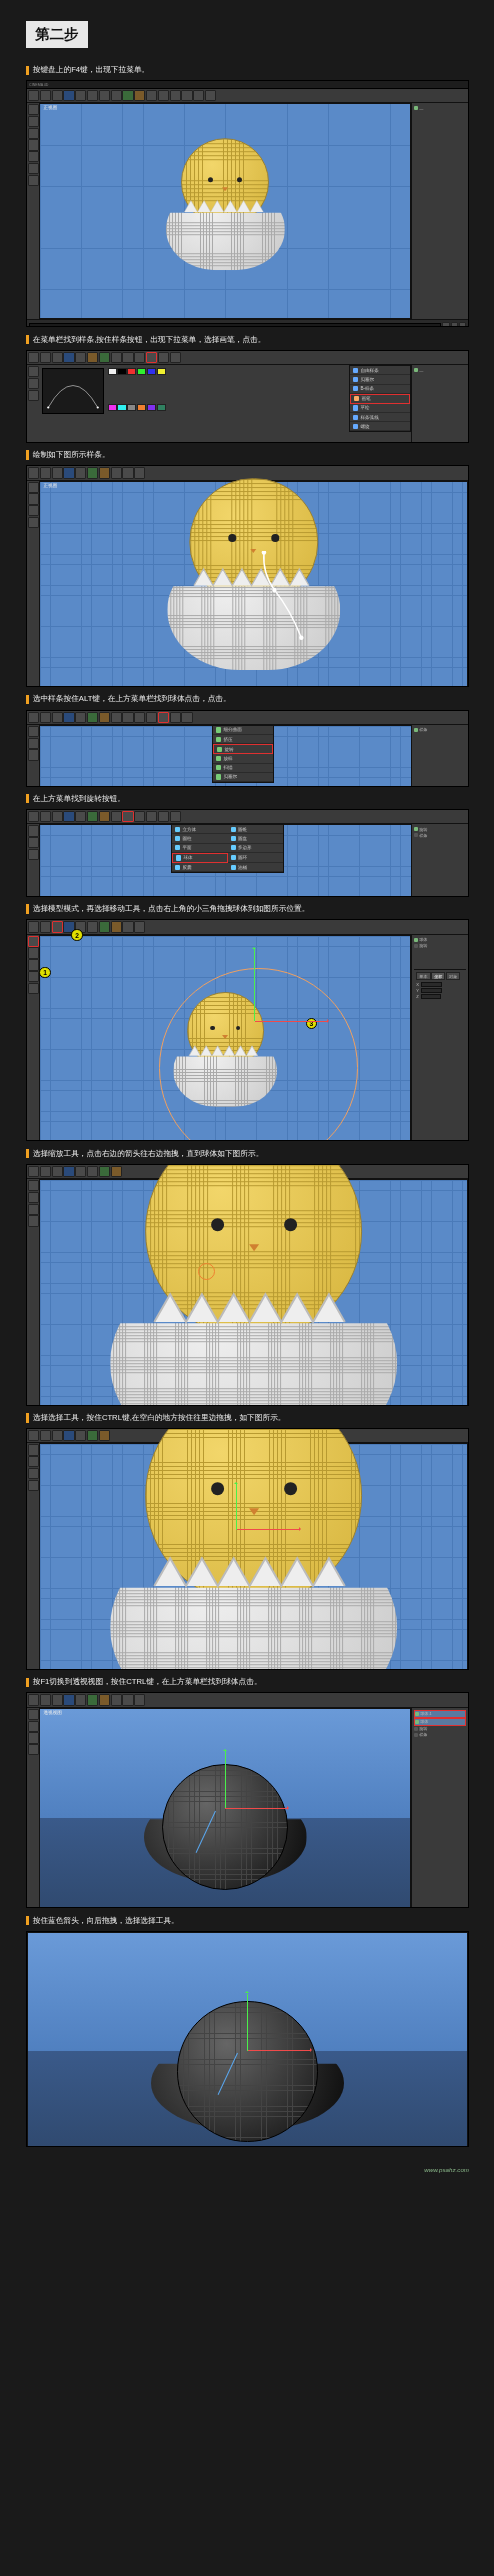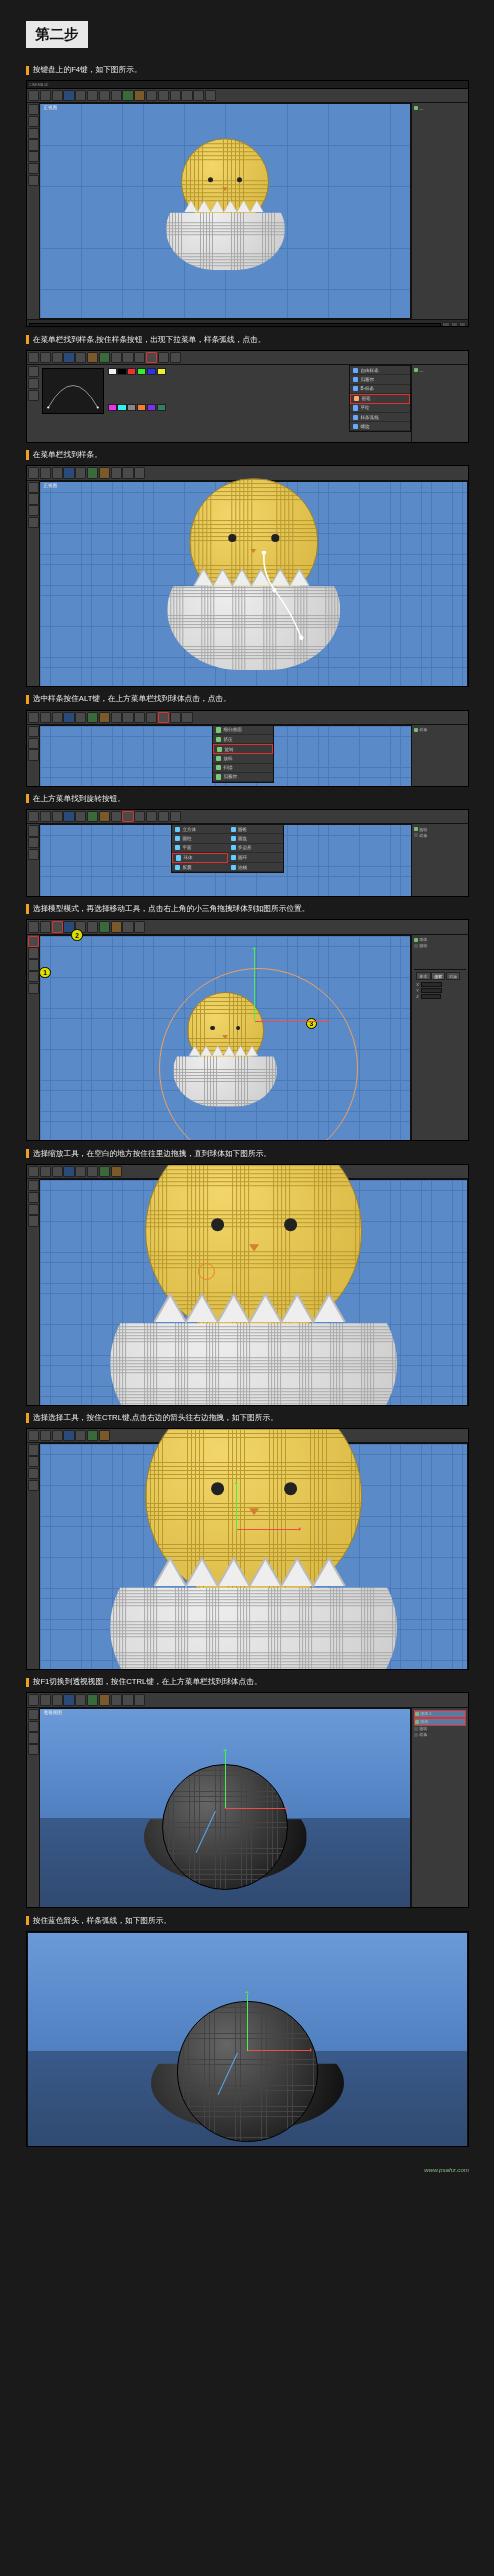--- a/index.html
+++ b/index.html
@@ -291,21 +291,21 @@
   .mini-sw { width: 9.3px; height: 7.2px; border: 0.5px solid #222; }
 </style>
 </head>
 <body>
 
 <div class="page">
   <div class="step-title">第二步</div>
 
   
   <div class="caption">
-      <span>按键盘上的F4键，如下图所示。</span>
+      <span>按键盘上的F4键，出现下拉菜单。</span>
     </div>
   <div class="shot" style="height:247px">
     <div class="c4d-titlebar">
         <span>CINEMA 4D</span>
       </div>
     <div class="c4d-toolbar">
       <span class="tb-btn"></span>
         <span class="tb-btn"></span>
         <span class="tb-btn"></span>
         <span class="tb-btn blue"></span>
@@ -360,21 +360,21 @@
     <div class="timeline">
       <div class="tl-track"></div>
       <span class="tl-btn"></span>
         <span class="tl-btn"></span>
         <span class="tl-btn"></span>
     </div>
   </div>
 
   
   <div class="caption">
-      <span>在菜单栏找到样条,按住样条按钮，出现下拉菜单，样条弧线，点击。</span>
+      <span>在菜单栏找到样条,按住样条按钮，出现下拉菜单，选择画笔，点击。</span>
     </div>
   <div class="shot" style="height:93px">
     <div class="c4d-toolbar">
       <span class="tb-btn"></span>
         <span class="tb-btn"></span>
         <span class="tb-btn"></span>
         <span class="tb-btn blue"></span>
         <span class="tb-btn"></span>
         <span class="tb-btn orange"></span>
         <span class="tb-btn green"></span>
@@ -448,21 +448,21 @@
               <span class="rp-swatch on"></span>
               <span>—</span>
             </div>
         </div>
       </div>
     </div>
   </div>
 
   
   <div class="caption">
-      <span>在菜单栏找到样条。</span>
+      <span>绘制如下图所示样条。</span>
     </div>
   <div class="shot" style="height:222px">
     <div class="c4d-toolbar">
       <span class="tb-btn"></span>
         <span class="tb-btn"></span>
         <span class="tb-btn"></span>
         <span class="tb-btn blue"></span>
         <span class="tb-btn"></span>
         <span class="tb-btn green"></span>
         <span class="tb-btn orange"></span>
@@ -728,21 +728,21 @@
               <span>Z</span>
               <span class="attr-field"></span>
             </div>
         </div>
       </div>
     </div>
   </div>
 
   
   <div class="caption">
-      <span>选择缩放工具，在空白的地方按住往里边拖拽，直到球体如下图所示。</span>
+      <span>选择缩放工具，点击右边的箭头往右边拖拽，直到球体如下图所示。</span>
     </div>
   <div class="shot" style="height:242px">
     <div class="c4d-toolbar">
       <span class="tb-btn"></span>
         <span class="tb-btn"></span>
         <span class="tb-btn"></span>
         <span class="tb-btn blue"></span>
         <span class="tb-btn"></span>
         <span class="tb-btn"></span>
         <span class="tb-btn green"></span>
@@ -772,21 +772,21 @@
             </div>
         </div>
 
         <div class="arc" style="left:37%;top:37%;width:4%;aspect-ratio:1;border-color:#f08030;border-width:0.5px"></div>
       </div>
     </div>
   </div>
 
   
   <div class="caption">
-      <span>选择选择工具，按住CTRL键,点击右边的箭头往右边拖拽，如下图所示。</span>
+      <span>选择选择工具，按住CTRL键,在空白的地方按住往里边拖拽，如下图所示。</span>
     </div>
   <div class="shot" style="height:242px">
     <div class="c4d-toolbar">
       <span class="tb-btn"></span>
         <span class="tb-btn"></span>
         <span class="tb-btn"></span>
         <span class="tb-btn blue"></span>
         <span class="tb-btn"></span>
         <span class="tb-btn green"></span>
         <span class="tb-btn orange"></span>
@@ -885,21 +885,21 @@
         <div class="rp-row">
             <span class="rp-swatch"></span>
             <span>样条</span>
           </div>
       </div>
     </div>
   </div>
 
   
   <div class="caption">
-      <span>按住蓝色箭头，样条弧线，如下图所示。</span>
+      <span>按住蓝色箭头，向后拖拽，选择选择工具。</span>
     </div>
   <div class="shot" style="height:216px">
     <div class="c4d-body" style="height:216px">
       <div class="viewport persp">
         <svg style="position:absolute;inset:0" viewBox="0 0 300 150" width="155" height="77">
           <g stroke="#9ab" stroke-width="1">
             <line x1="0" y1="230" x2="860" y2="230"></line>
             <line x1="30" y1="420" x2="340" y2="230"></line>
               <line x1="200" y1="420" x2="400" y2="230"></line>
               <line x1="430" y1="420" x2="440" y2="230"></line>

